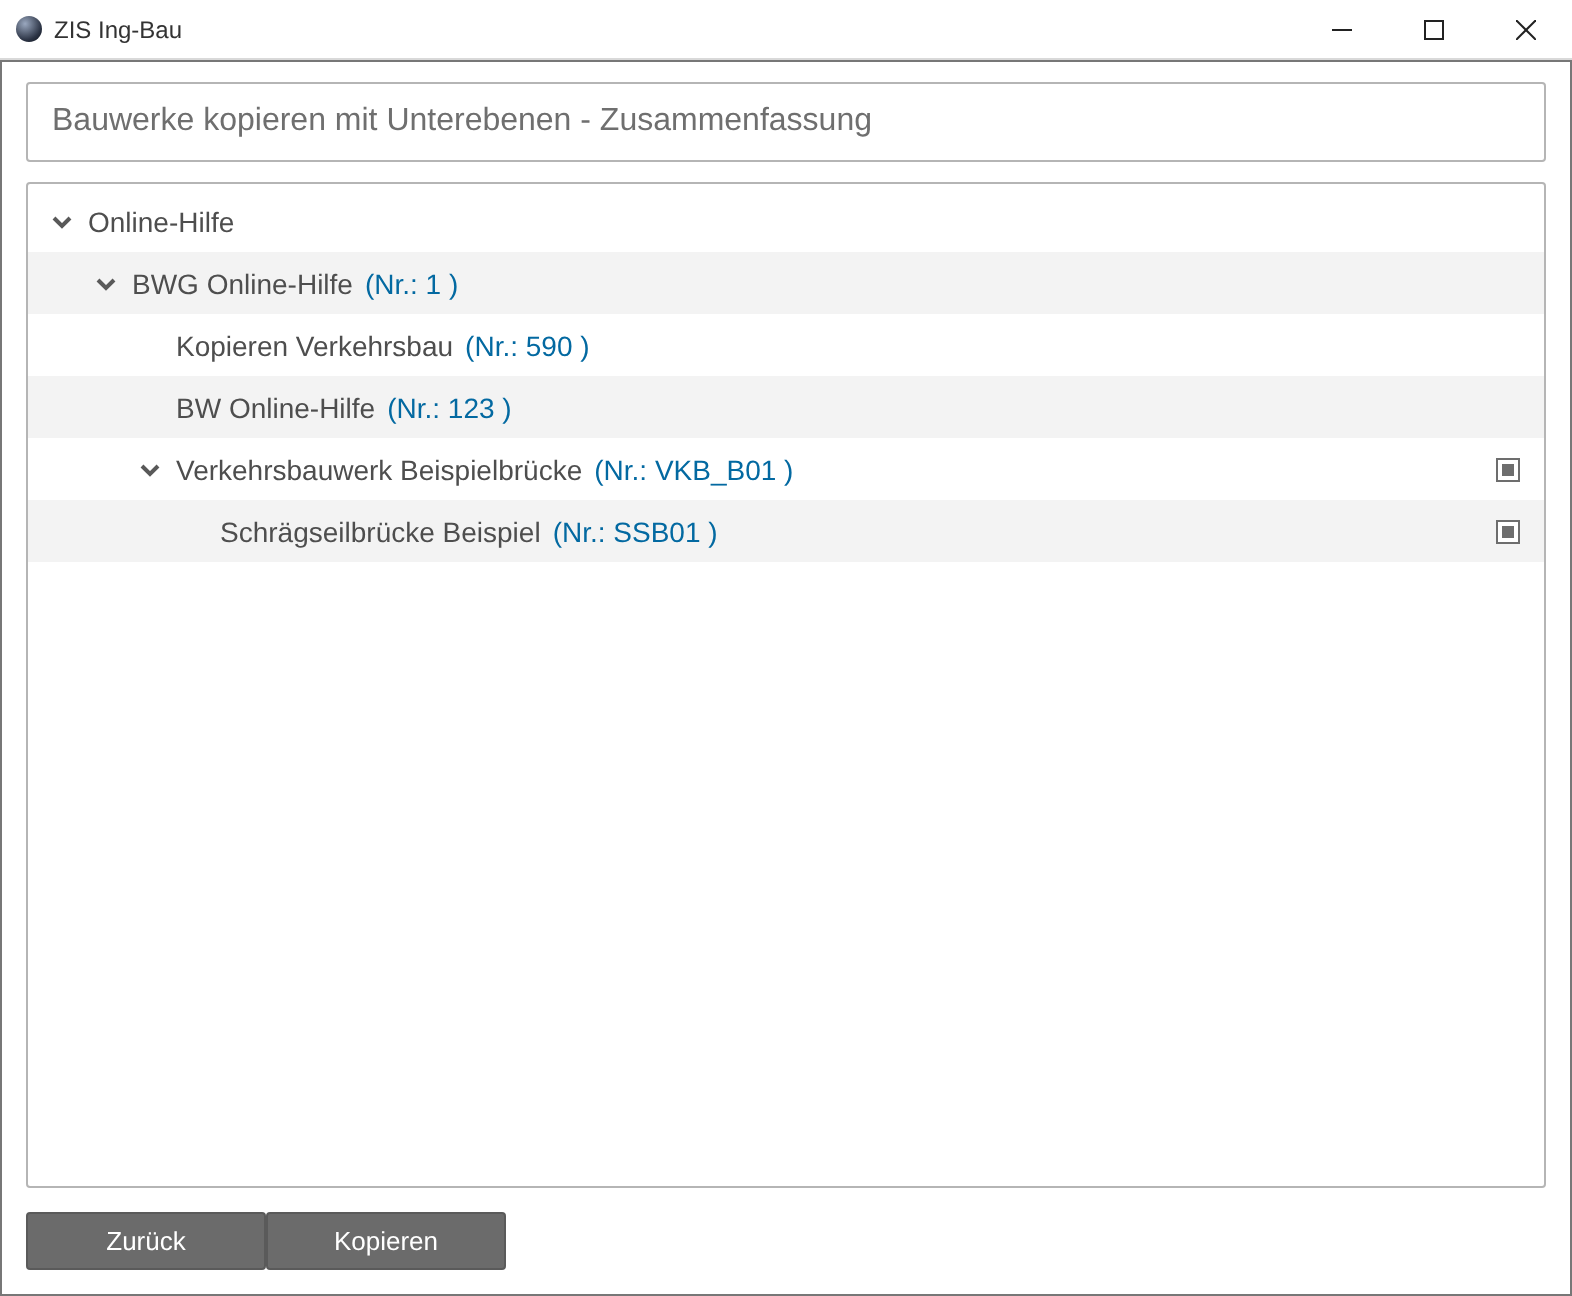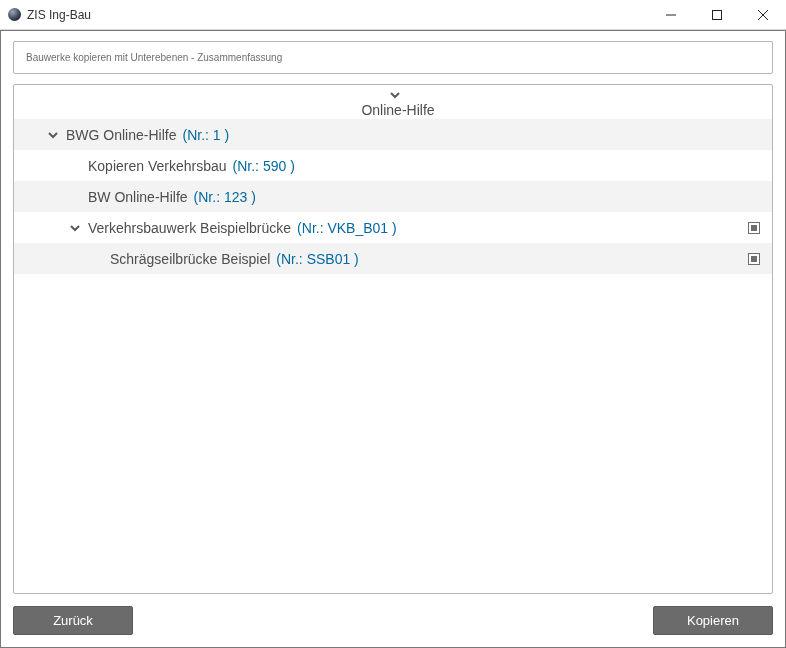--- a/index.html
+++ b/index.html
@@ -41,21 +41,21 @@
     border: 1px solid #777;
     border-top: 1px solid #777;
     background: #fff;
     padding: 10px 12px 12px 12px;
     display: flex; flex-direction: column;
   }
 
   .header-box {
     border: 1px solid #b5b5b5;
     padding: 10px 12px;
-    font-size: 10px;
+    font-size: 16px;
     color: #6f6f6f;
     border-radius: 2px;
     margin-bottom: 10px;
   }
 
   .tree-box {
     flex: 1;
     border: 1px solid #b5b5b5;
     border-radius: 2px;
     overflow: auto;
@@ -87,23 +87,21 @@
     position: absolute; right: 12px; top: 50%; transform: translateY(-50%);
     width: 12px; height: 12px;
     border: 1px solid #6d6d6d;
     background: #fff;
   }
   .cb-outer .fill { position: absolute; inset: 2px; background: #6d6d6d; }
 
   
   .footer {
     display: flex;
-    justify-content: space-between;
     margin-top: 12px;
-    gap: 20px;
   }
   .btn {
     background: #6b6b6b;
     color: #fff;
     border: 1px solid #5a5a5a;
     font-size: 13px;
     padding: 6px 0;
     width: 120px;
     text-align: center;
     cursor: pointer;
@@ -136,21 +134,21 @@
   </div>
 </div>
 
 <div class="client">
 
   <div class="header-box">
     <span>Bauwerke kopieren mit Unterebenen - Zusammenfassung</span>
   </div>
 
   <div class="tree-box" id="tree">
-      <div class="row" style="padding-left: 10px; flex-direction: column;">
+      <div class="row" style="padding-left: 10px;">
         <span class="chevron">
           <svg width="12" height="12" viewBox="0 0 12 12">
             <polyline points="2,4 6,8 10,4"></polyline>
           </svg>
         </span>
         <span class="label">Online-Hilfe</span>
       </div>
       <div class="row alt" style="padding-left: 32px;">
         <span class="chevron">
           <svg width="12" height="12" viewBox="0 0 12 12">

